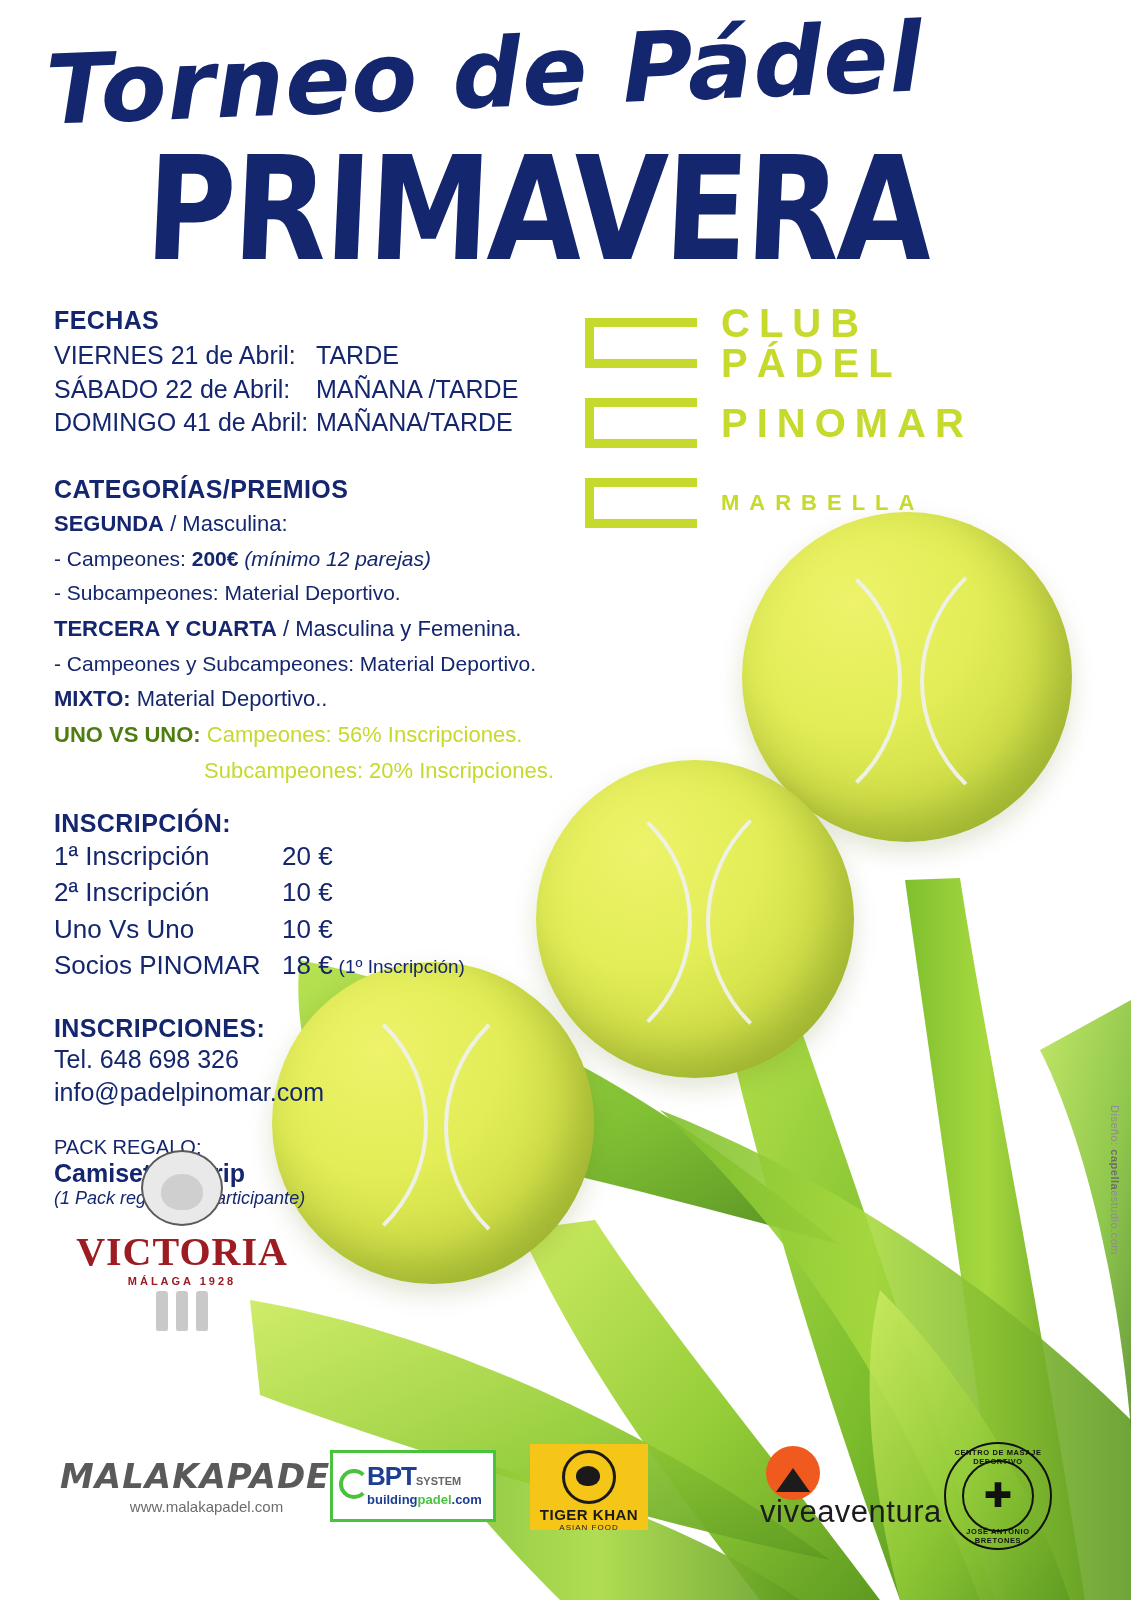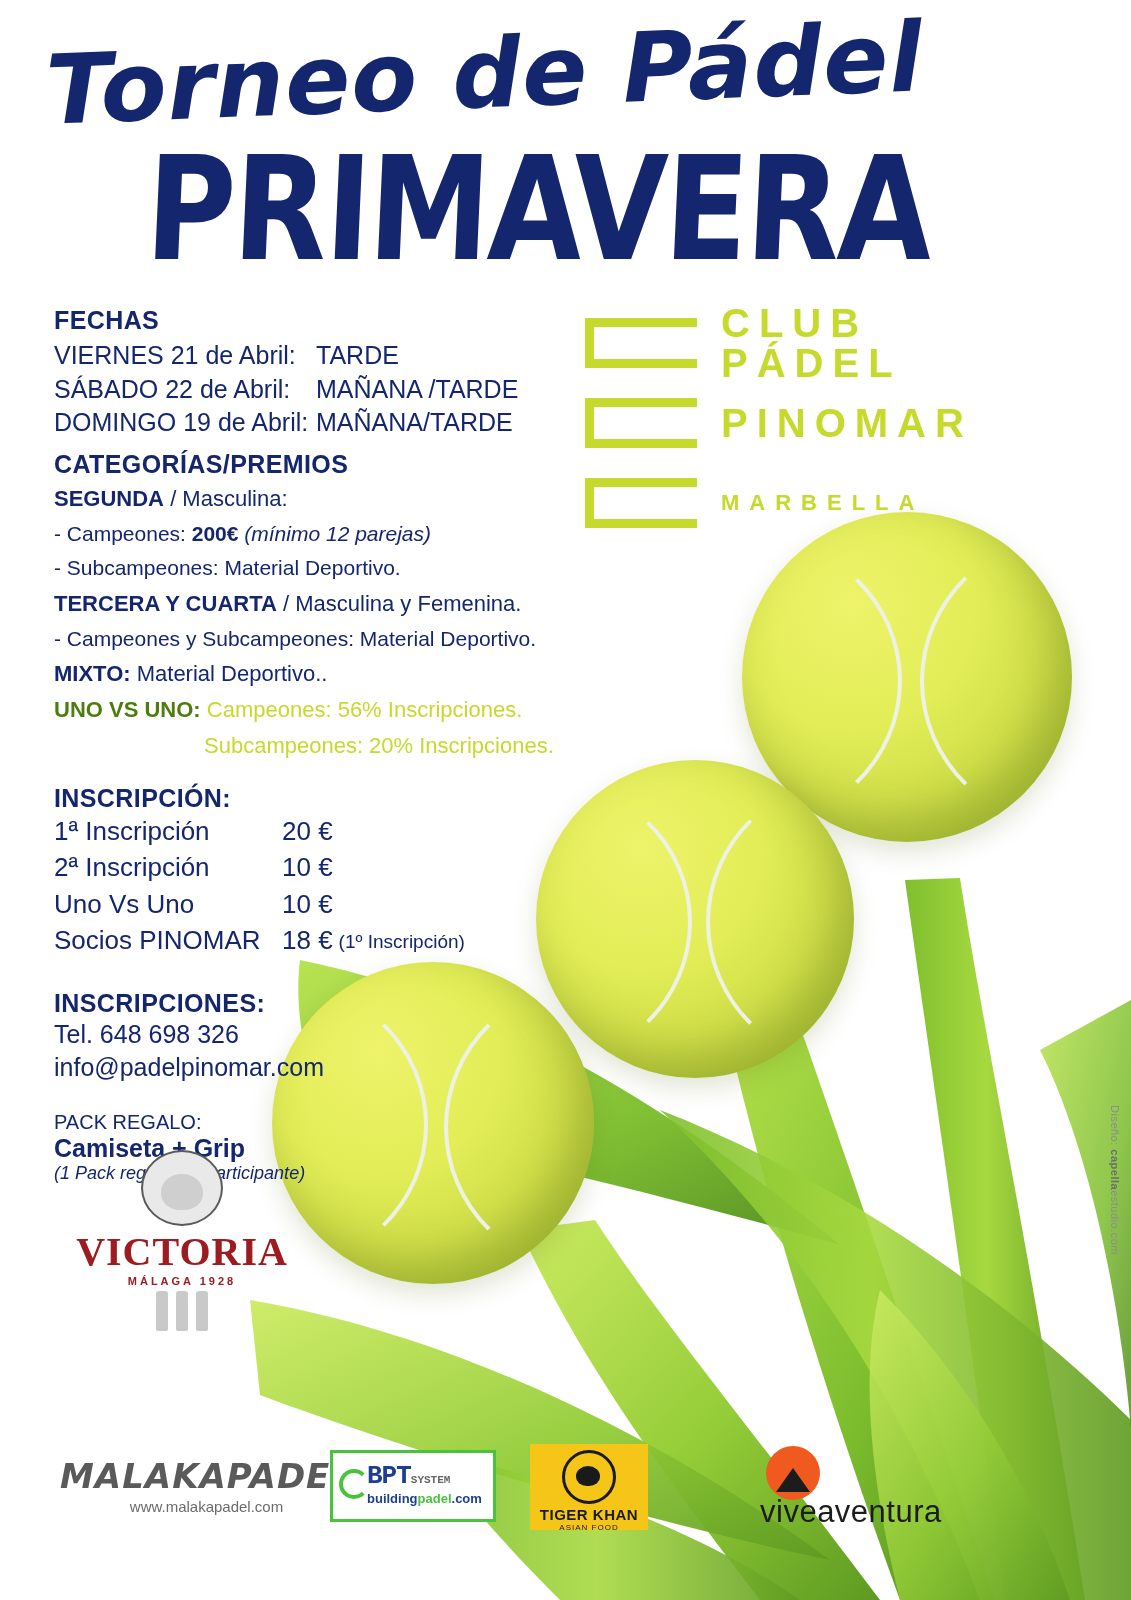--- a/index.html
+++ b/index.html
@@ -67,21 +67,21 @@
   .club-txt.l3{font-size:22px;letter-spacing:10px;}
 
   
   .col{position:absolute;left:54px;top:306px;width:560px;color:#1b2d6b;}
   .h{font-weight:bold;font-size:25px;color:#14266e;letter-spacing:.4px;}
   .fechas-list{margin-top:4px;}
   .frow{display:flex;font-size:25px;color:#14266e;line-height:1.34;}
   .frow .d{width:262px;}
   .frow .t{white-space:nowrap;}
 
-  .sect{margin-top:10px;}
+  .sect{margin-top:35px;}
   .cat-line{font-size:22px;color:#14266e;line-height:1.5;margin-top:3px;}
   .cat-line b{font-weight:bold;}
   .cat-line i{font-style:italic;}
   .small{font-size:21px;}
   .yellow{color:#4d7c0f;font-weight:bold;}
   .yellow-n{color:#c6d92d;font-weight:normal;}
   .indent{padding-left:150px;}
 
   .ins-title{margin-top:22px;}
   .prow{display:flex;font-size:26px;color:#14266e;line-height:1.4;}
@@ -120,21 +120,21 @@
   .sp{position:absolute;}
   .malaka{left:60px;top:18px;}
   .malaka .m1{
     font-family:"DejaVu Sans",sans-serif;font-weight:bold;font-style:italic;
     font-size:34px;color:#5a5a5a;letter-spacing:1px;
   }
   .malaka .m2{font-size:15px;color:#6b6b6b;text-align:center;margin-top:2px;}
 
   .bpt{left:330px;top:12px;width:160px;height:66px;border:3px solid #49c23d;background:#ffffff;}
   .bpt .inner{padding:8px 6px 0 8px;}
-  .bpt .b1{font-family:Liberation Mono, monospace;font-weight:bold;font-size:26px;color:#1c3f94;letter-spacing:-1px;}
+  .bpt .b1{font-family:Liberation Sans, sans-serif;font-weight:bold;font-size:26px;color:#1c3f94;letter-spacing:-1px;}
   .bpt .b1 .sys{font-size:11px;color:#666;font-weight:bold;letter-spacing:0;}
   .bpt .b2{font-size:13px;font-weight:bold;color:#1c3f94;}
   .bpt .b2 .g{color:#49c23d;}
   .bpt .arc{
     position:absolute;left:6px;top:16px;width:22px;height:22px;border-radius:50%;
     border:4px solid #49c23d;border-right-color:transparent;
   }
 
   .tiger{left:530px;top:6px;width:118px;height:86px;background:#f5c518;text-align:center;}
   .tiger .ring{
@@ -280,21 +280,21 @@
       <div class="fechas-list">
         <div class="frow">
           <span class="d">VIERNES 21 de Abril:</span>
           <span class="t">TARDE</span>
         </div>
         <div class="frow">
           <span class="d">SÁBADO 22 de Abril:</span>
           <span class="t">MAÑANA /TARDE</span>
         </div>
         <div class="frow">
-          <span class="d">DOMINGO 19 de Abril:</span>
+          <span class="d">DOMINGO 41 de Abril:</span>
           <span class="t">MAÑANA/TARDE</span>
         </div>
       </div>
     </div>
 
     <div class="sect">
       <div class="h">CATEGORÍAS/PREMIOS</div>
 
       <div class="cat-line">
         <b>SEGUNDA</b><span> / Masculina:</span>
@@ -391,16 +391,24 @@
       <span class="tri"></span>
       <div class="vtxt">viveaventura</div>
     </div>
 
     <div class="sp tiger">
       <div class="ring"></div>
       <div class="t1">TIGER KHAN</div>
       <div class="t2">ASIAN FOOD</div>
     </div>
 
+    <div class="sp masaje">
+      <div class="circ">
+        <div class="ctop">CENTRO DE MASAJE DEPORTIVO</div>
+        <div class="inner2"></div>
+        <div class="glyph">✚</div>
+        <div class="cbot">JOSÉ ANTONIO BRETONES</div>
+      </div>
+    </div>
 
   </div>
 
 </div>
 
 </body></html>

